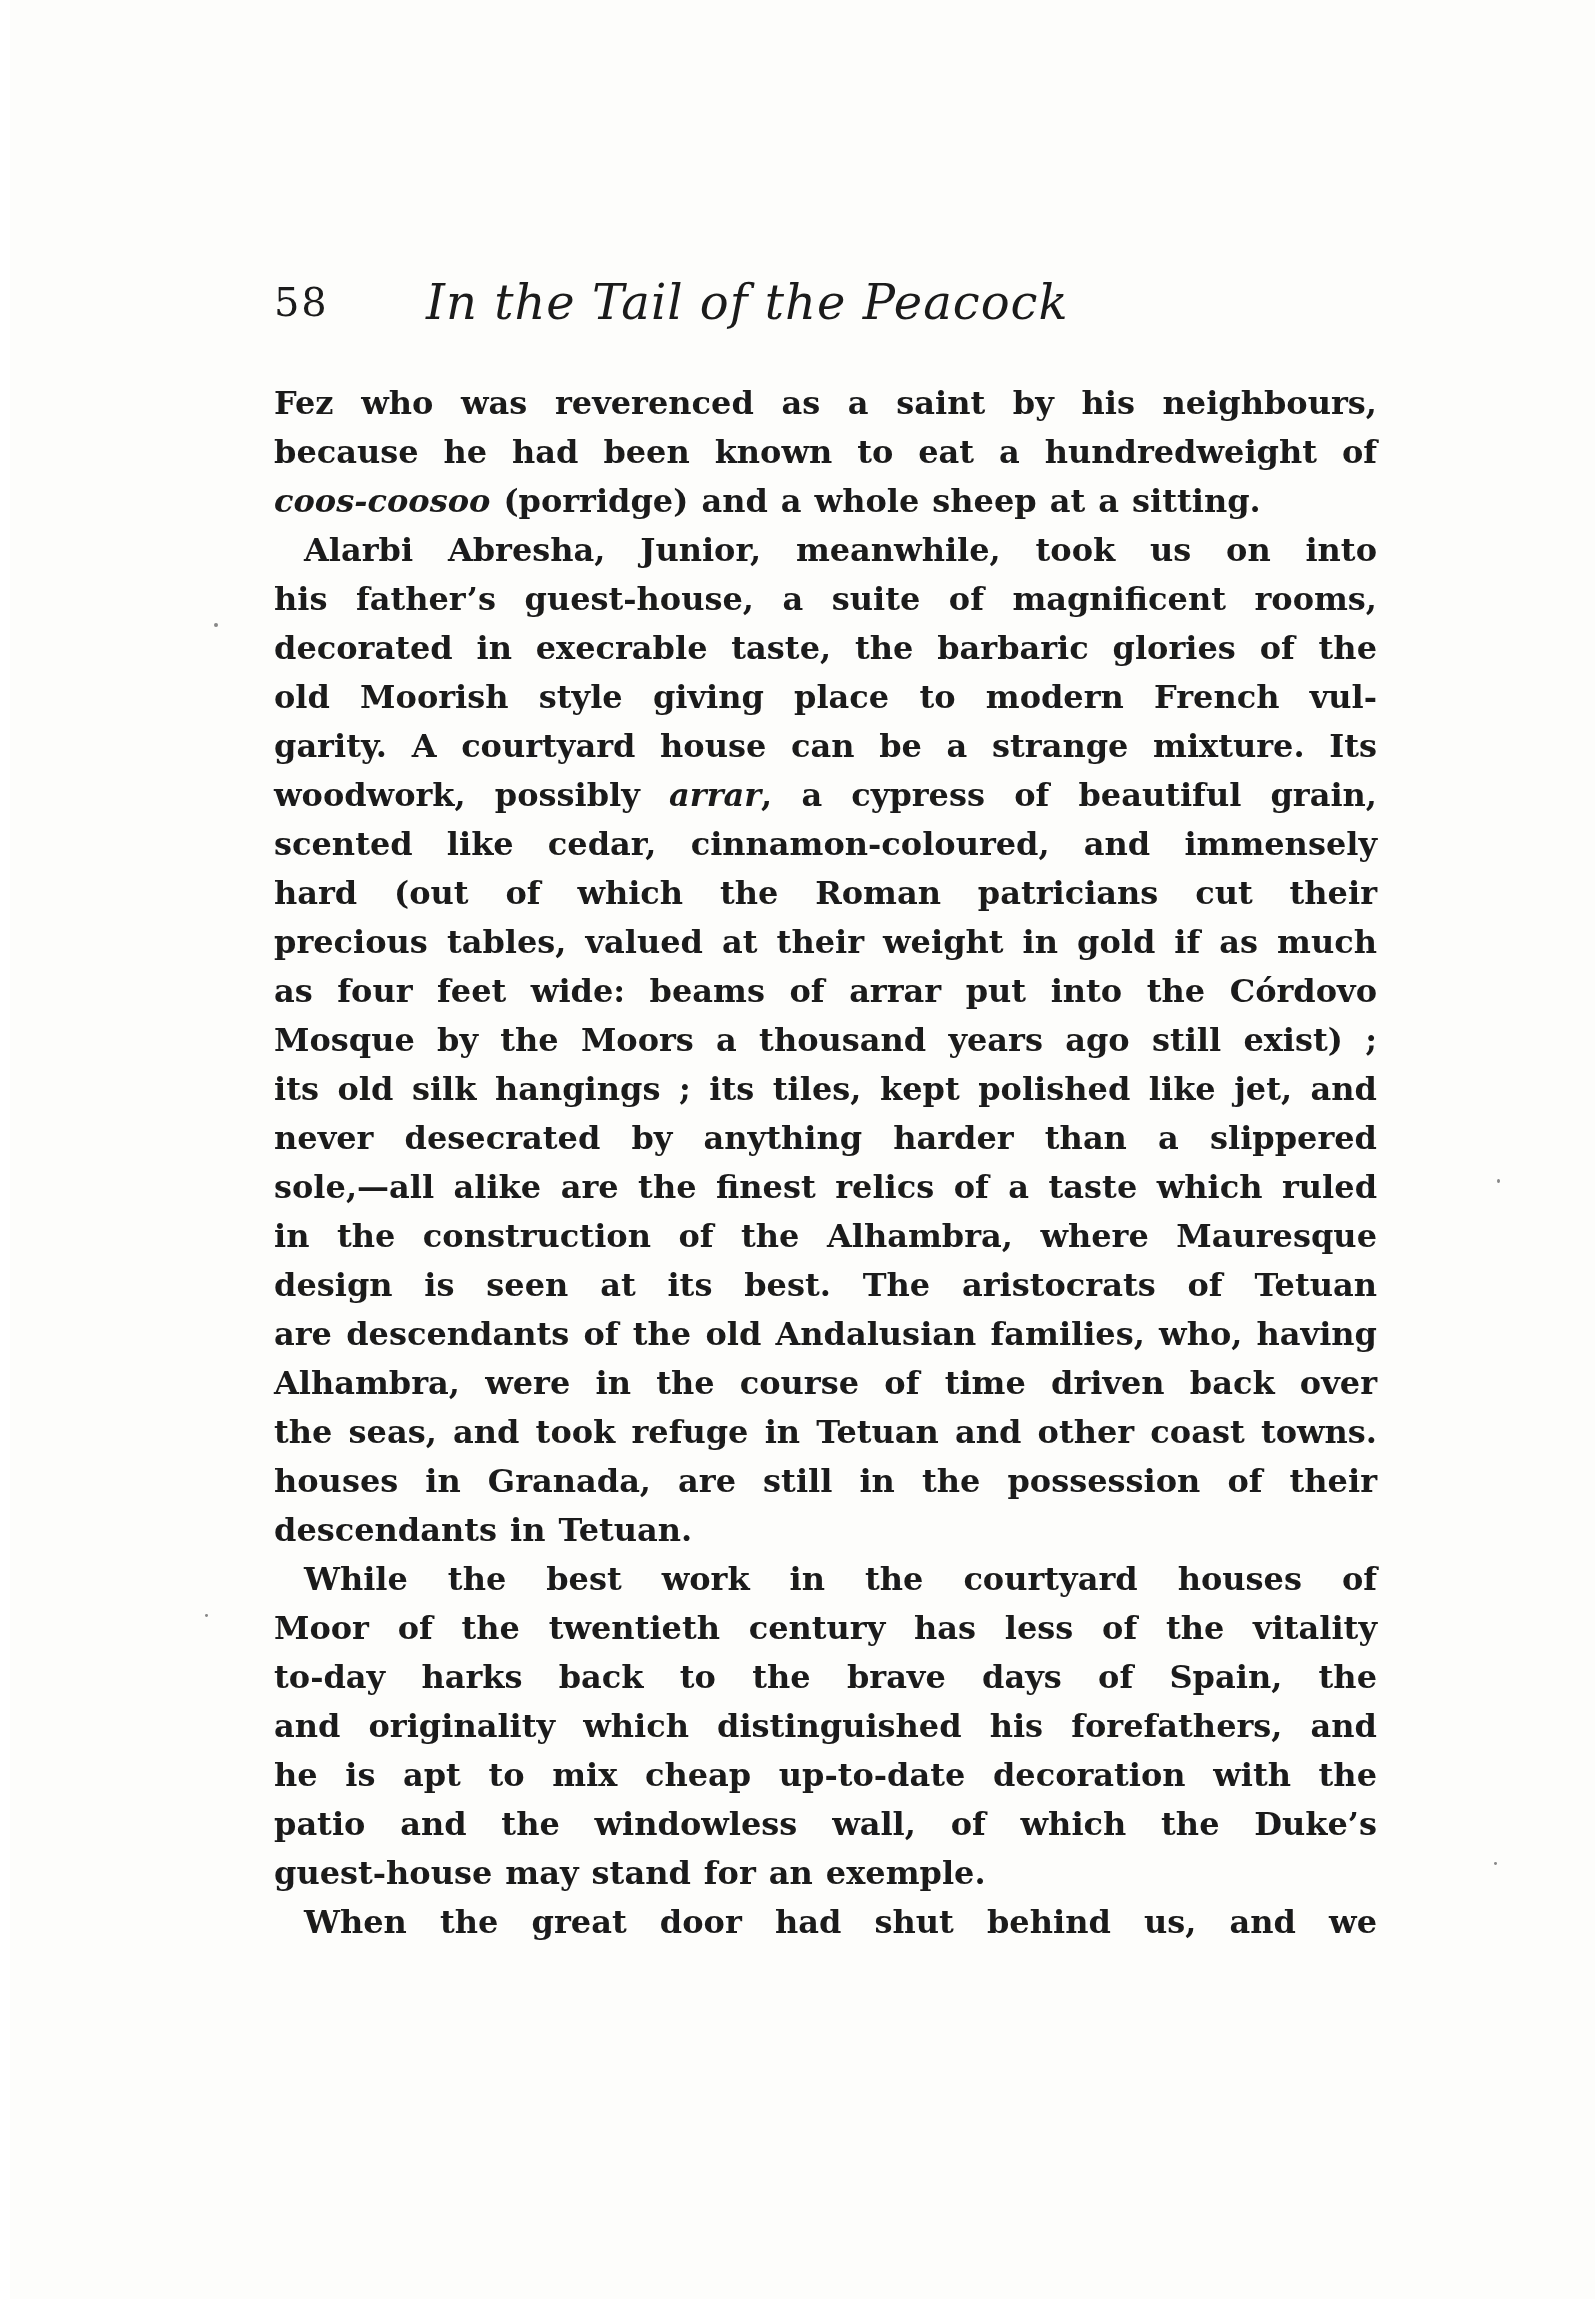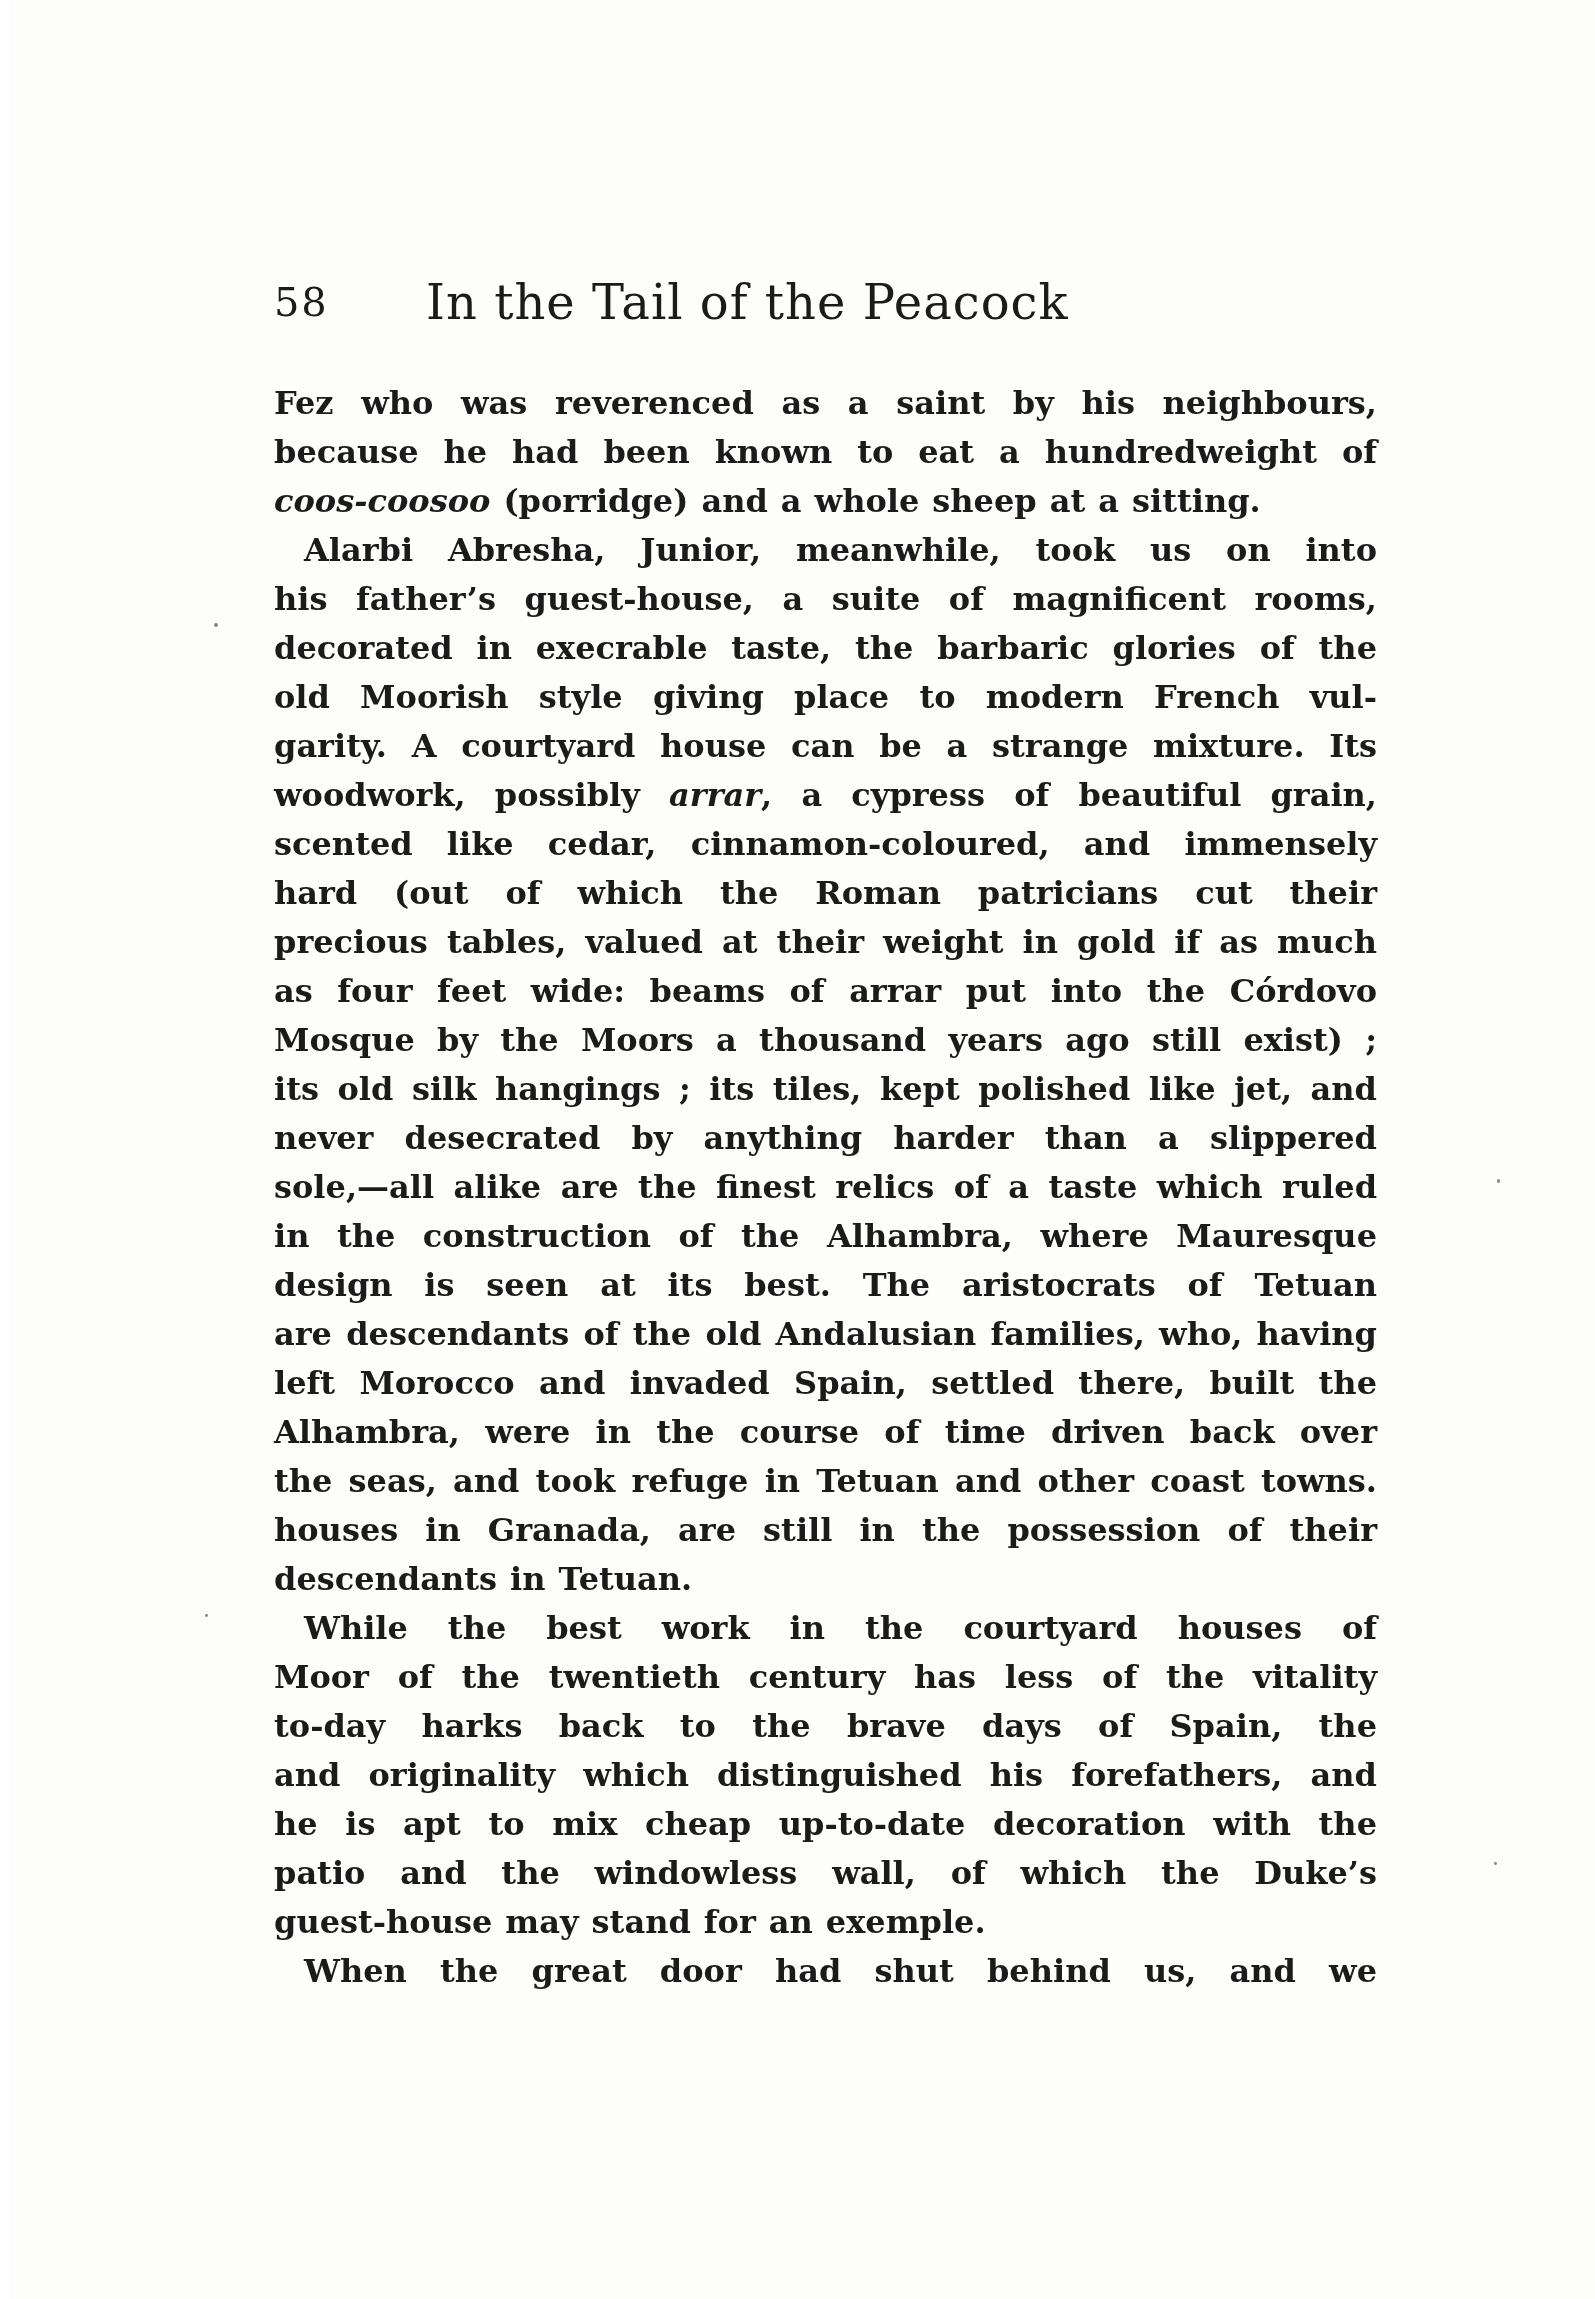--- a/index.html
+++ b/index.html
@@ -31,20 +31,21 @@
   .page-title{
     position:absolute;
     left:152px;
     bottom:-3.8px;
     margin:0;
     font-size:48px;
     font-weight:normal;
     line-height:1;
     letter-spacing:1px;
     white-space:nowrap;
+    font-style:italic;
   }
   .text-block{
     position:absolute;
     top:379px;
     left:264px;
     width:1103px;
   }
   .line{
     font-size:32px;
     line-height:49px;
@@ -97,21 +98,20 @@
     <div class="line">hard (out of which the Roman patricians cut their</div>
     <div class="line">precious tables, valued at their weight in gold if as much</div>
     <div class="line">as four feet wide: beams of arrar put into the Córdovo</div>
     <div class="line">Mosque by the Moors a thousand years ago still exist) ;</div>
     <div class="line">its old silk hangings ; its tiles, kept polished like jet, and</div>
     <div class="line">never desecrated by anything harder than a slippered</div>
     <div class="line">sole,—all alike are the finest relics of a taste which ruled</div>
     <div class="line">in the construction of the Alhambra, where Mauresque</div>
     <div class="line">design is seen at its best. The aristocrats of Tetuan</div>
     <div class="line">are descendants of the old Andalusian families, who, having</div>
-    <div class="line">left Morocco and invaded Spain, settled there, built the</div>
     <div class="line">Alhambra, were in the course of time driven back over</div>
     <div class="line">the seas, and took refuge in Tetuan and other coast towns.</div>
     <div class="line">houses in Granada, are still in the possession of their</div>
     <div class="line pe">descendants in Tetuan.</div>
     <div class="line ind">While the best work in the courtyard houses of</div>
     <div class="line">Moor of the twentieth century has less of the vitality</div>
     <div class="line">to-day harks back to the brave days of Spain, the</div>
     <div class="line">and originality which distinguished his forefathers, and</div>
     <div class="line">he is apt to mix cheap up-to-date decoration with the</div>
     <div class="line">patio and the windowless wall, of which the Duke’s</div>

